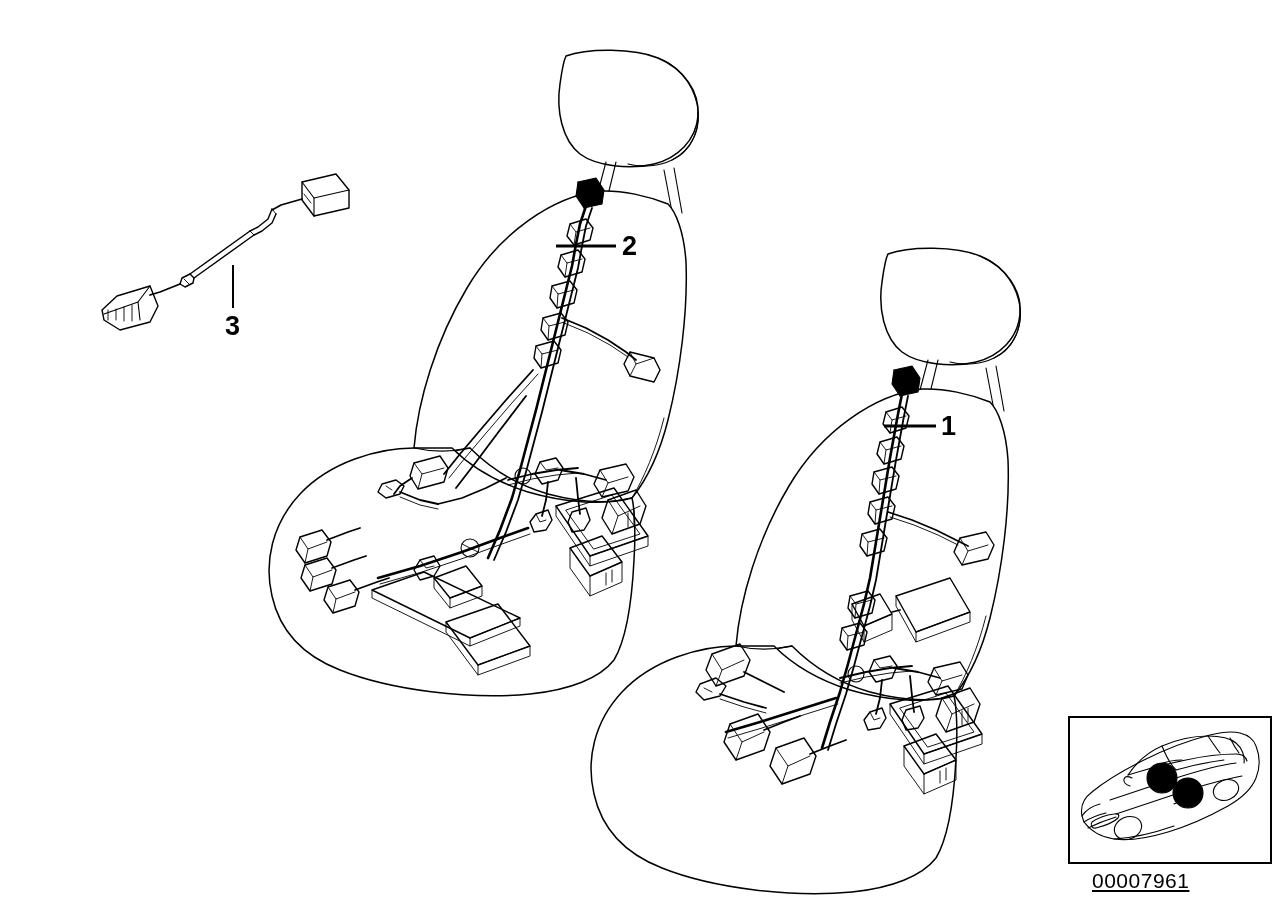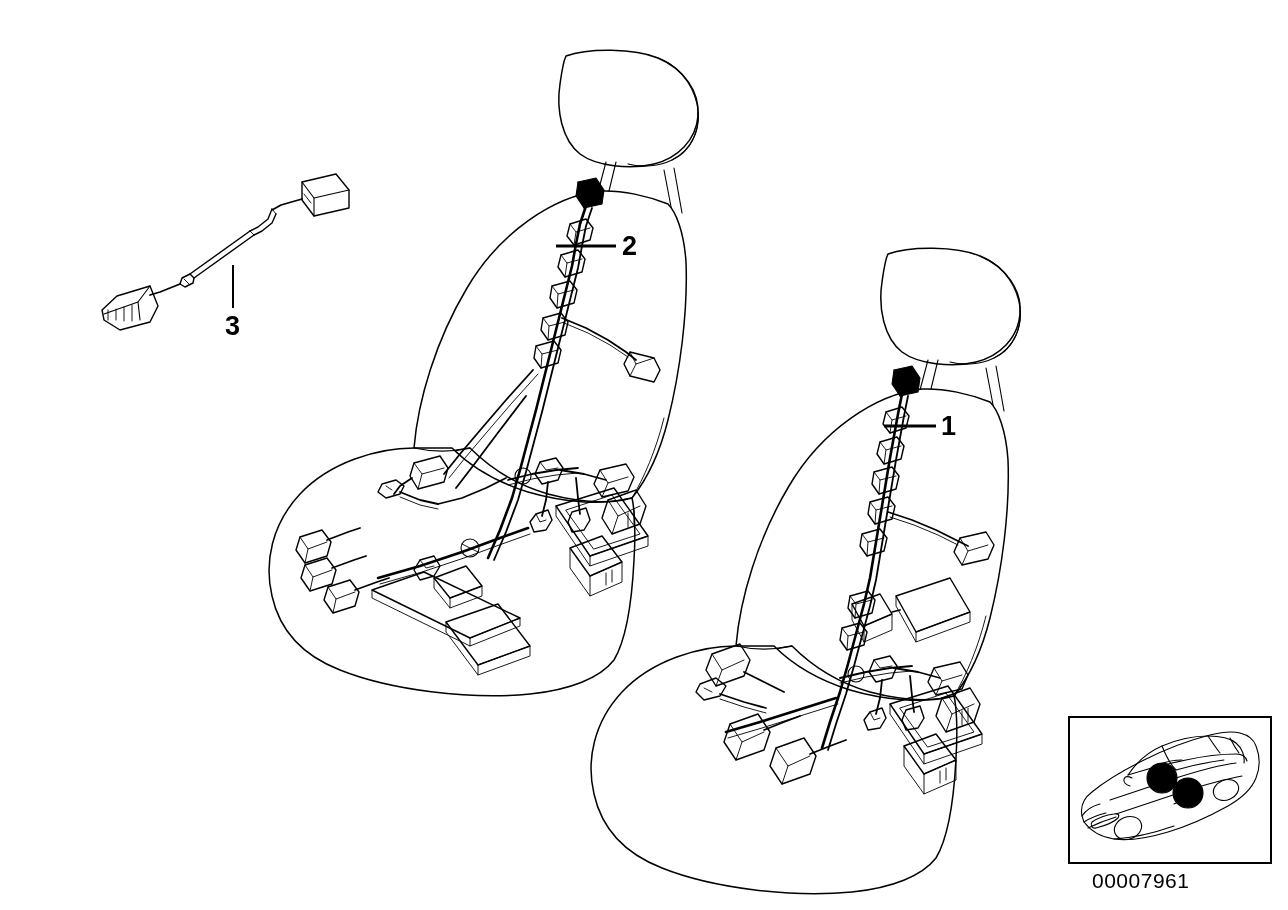--- a/index.html
+++ b/index.html
@@ -118,20 +118,21 @@
   #diagram-number {
     position: absolute;
     left: 1092px;
     top: 869px;
     font-family: "Liberation Sans", sans-serif;
     font-size: 21px;
     letter-spacing: 0.5px;
     color: #000000;
     white-space: nowrap;
     user-select: none;
+    text-decoration: underline;
   }
 </style>
 </head>
 <body>
 
 <div id="diagram-root">
 
   <svg class="dwg" viewBox="0 0 1288 910">
 
     <g>

